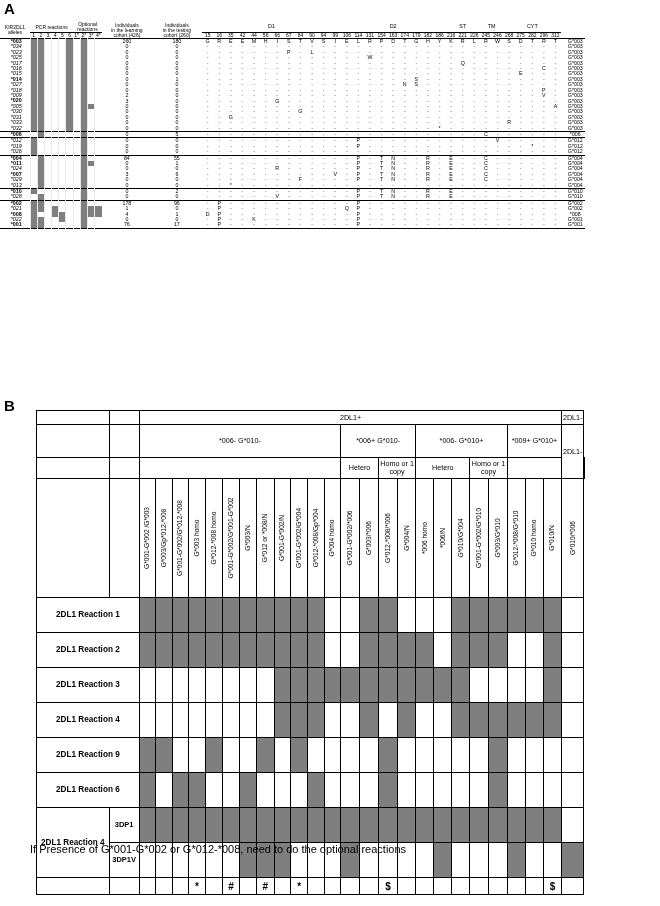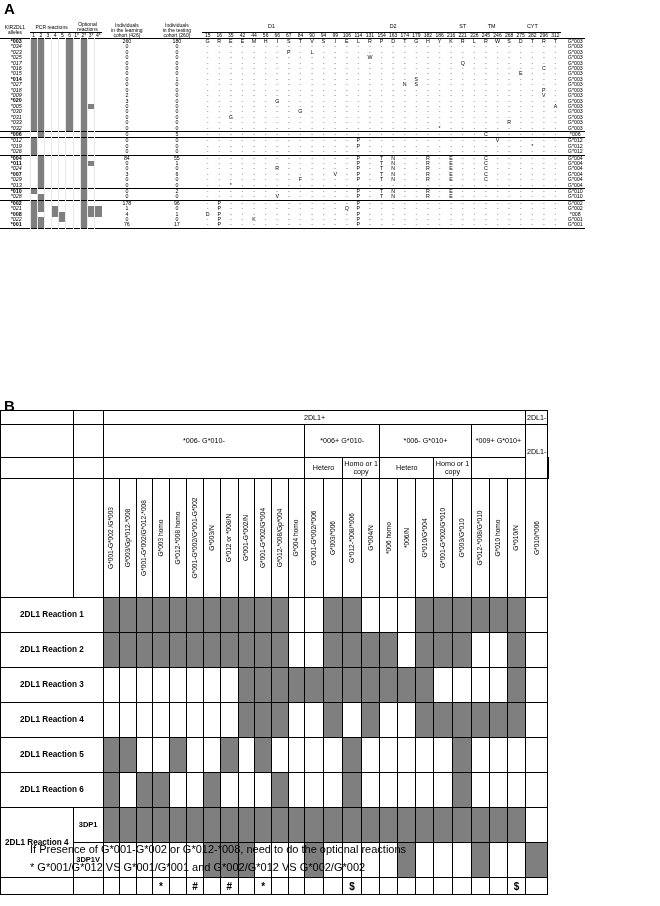--- a/index.html
+++ b/index.html
@@ -28,21 +28,21 @@
   .pcr.on{background:#7f7f7f;}
   .pcr.off{background:#fff;}
 
   .rowline{border-bottom:0.6px solid #000;}
   .hdrline{border-bottom:0.8px solid #000;}
 
   .domain-bar{border-bottom:0.7px solid #000;font-size:5.4px;font-weight:bold;}
   .posn{font-size:5.0px;font-weight:bold;}
 
   
-  #panelB{position:absolute;left:0;top:410px;width:549px;}
+  #panelB{position:absolute;left:0;top:410px;width:549px;padding-left:36px;}
   table.tb{border-collapse:collapse;table-layout:fixed;font-size:7px;}
   table.tb td{border:0.9px solid #000;padding:0;text-align:center;vertical-align:middle;
       line-height:1.1;}
   td.noborder{border:none;}
   .bh{font-size:7.2px;}
   .vlabel{height:118px;position:relative;}
   .vlabel span{position:absolute;left:50%;top:50%;
       transform:translate(-50%,-50%) rotate(-90deg);
       white-space:nowrap;font-size:6.6px;display:block;}
   .rxlabel{font-size:8.2px;font-weight:bold;text-align:center;height:34px;}
@@ -2009,21 +2009,21 @@
           <td class="celloff" style="height:34px"></td>
           <td class="cellon" style="height:34px"></td>
           <td class="cellon" style="height:34px"></td>
           <td class="cellon" style="height:34px"></td>
           <td class="cellon" style="height:34px"></td>
           <td class="cellon" style="height:34px"></td>
           <td class="cellon" style="height:34px"></td>
           <td class="celloff" style="height:34px"></td>
         </tr>
         <tr>
-          <td colspan="2" class="rxlabel">2DL1 Reaction 5</td>
+          <td colspan="2" class="rxlabel">2DL1 Reaction 9</td>
           <td class="cellon" style="height:34px"></td>
           <td class="cellon" style="height:34px"></td>
           <td class="celloff" style="height:34px"></td>
           <td class="celloff" style="height:34px"></td>
           <td class="cellon" style="height:34px"></td>
           <td class="celloff" style="height:34px"></td>
           <td class="celloff" style="height:34px"></td>
           <td class="cellon" style="height:34px"></td>
           <td class="celloff" style="height:34px"></td>
           <td class="cellon" style="height:34px"></td>
@@ -2156,14 +2156,13 @@
           <td class="noborder"></td>
           <td class="noborder">$</td>
           <td class="noborder"></td>
         </tr>
       </tbody>
     </table>
 </div>
 
 <div id="footnotes">
     <div>If Presence of G*001-G*002 or G*012-*008, need to do the optional reactions</div>
-    <div>* G*001/G*012 VS G*001/G*001 and G*002/G*012 VS G*002/G*002</div>
   </div>
 
 </body></html>

